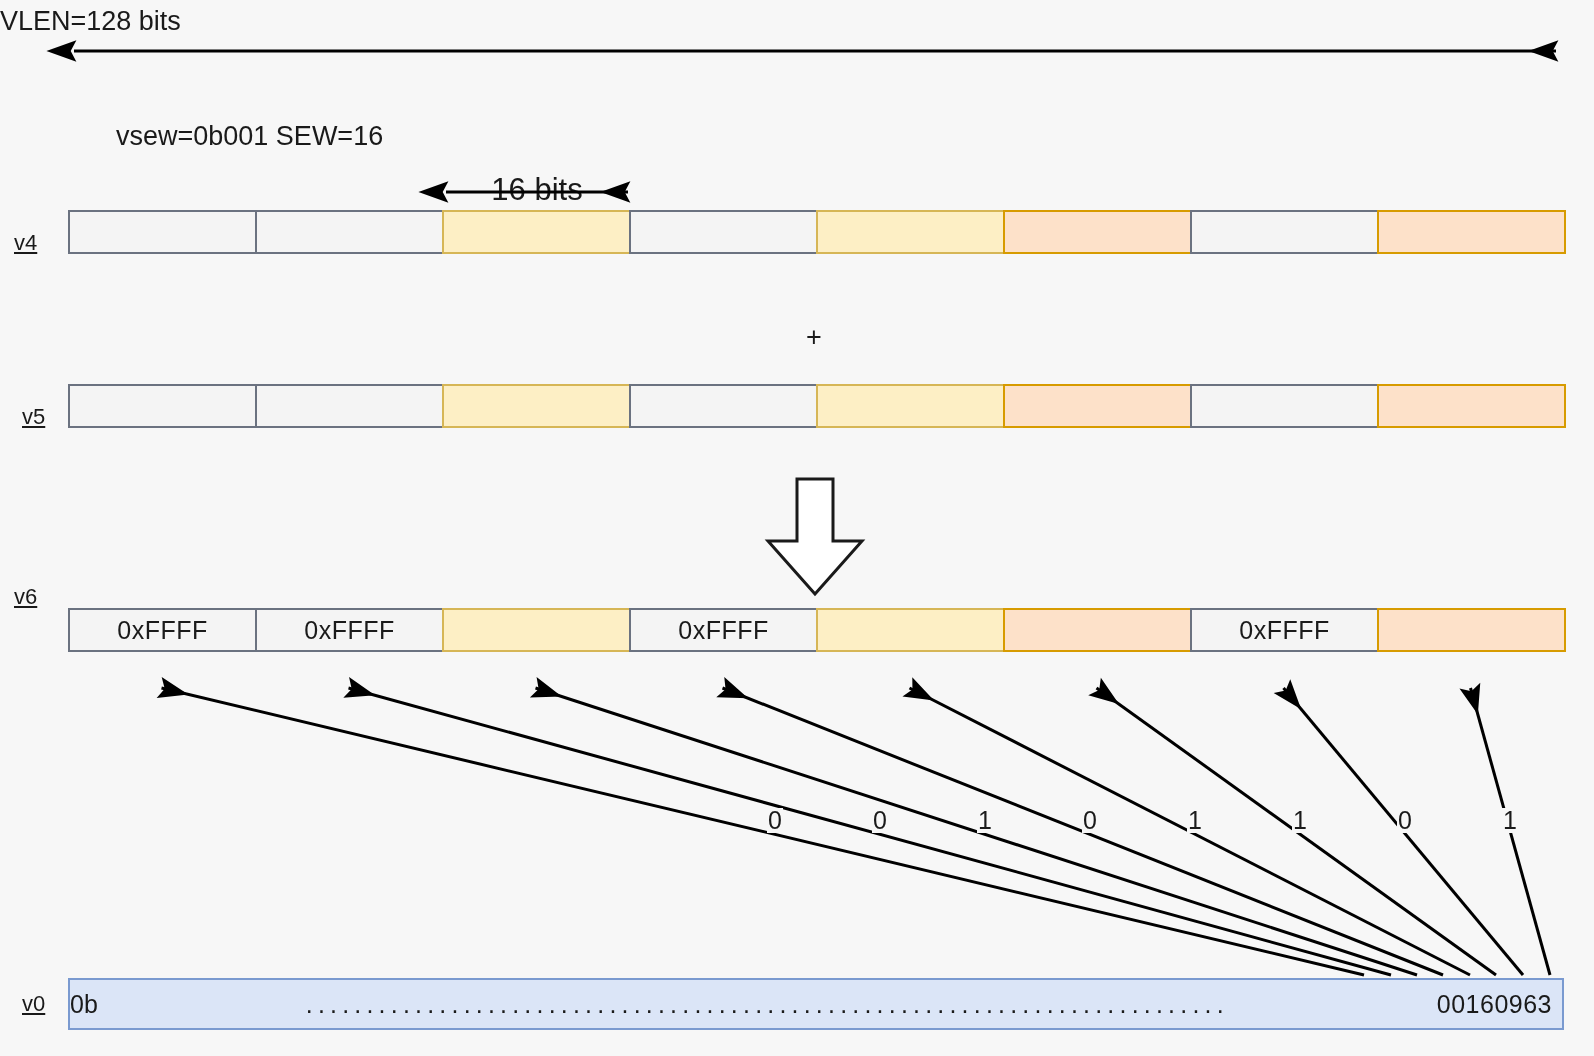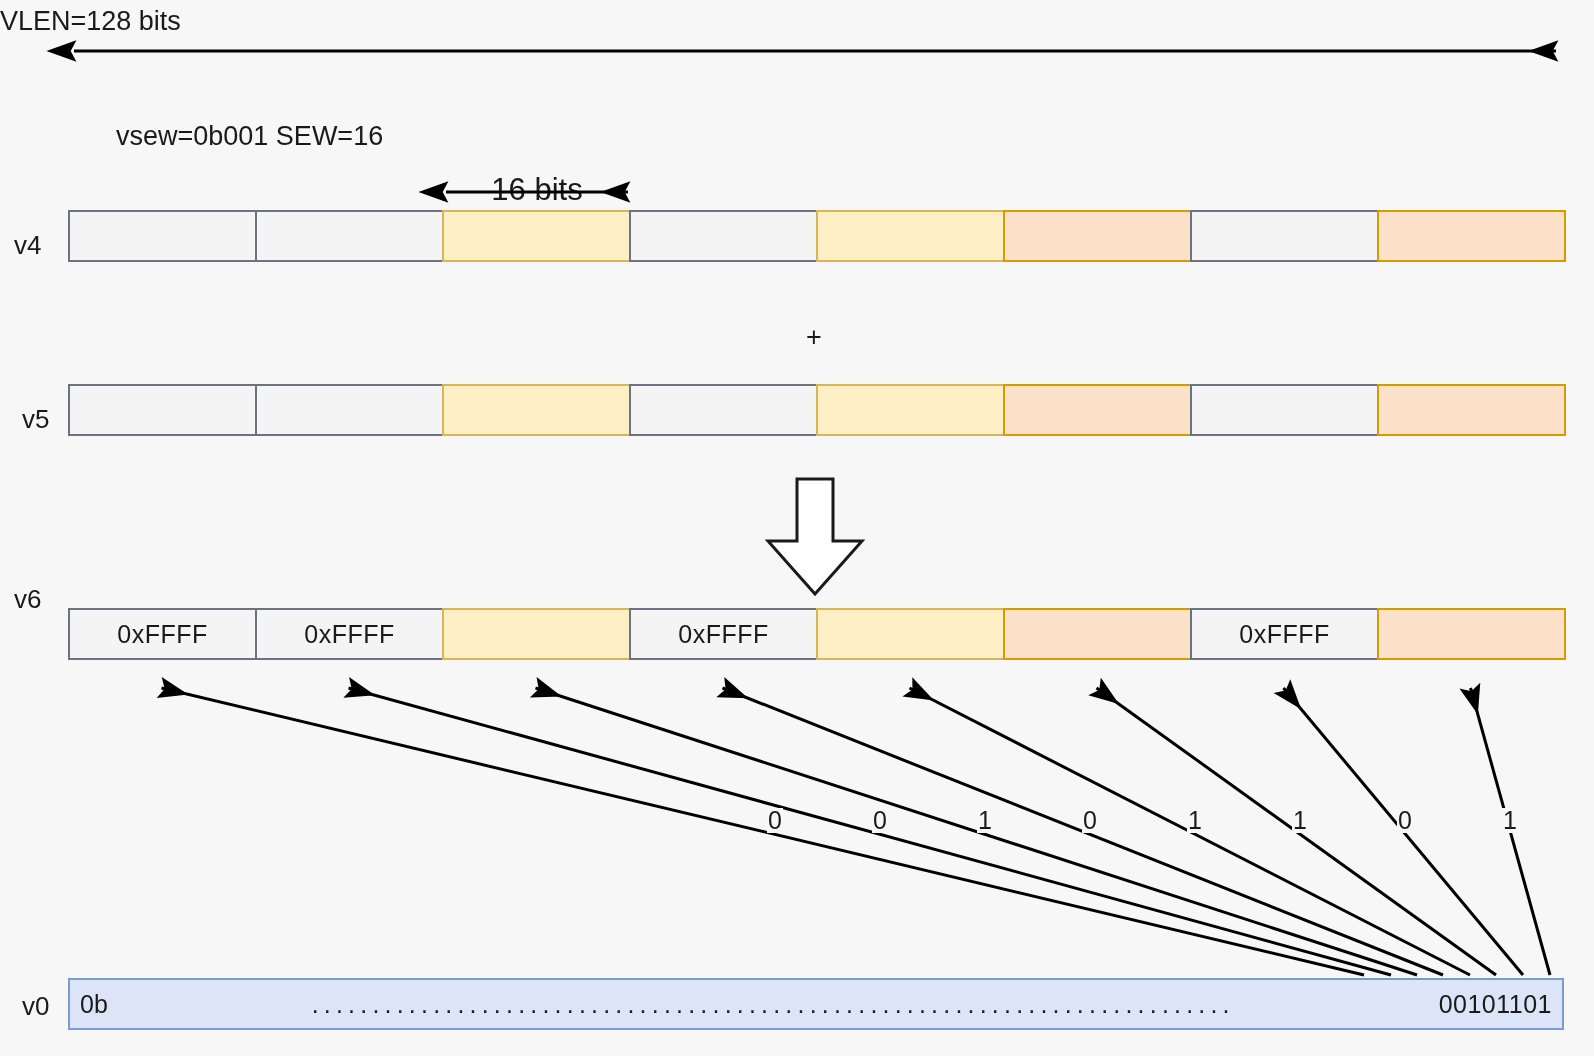--- a/index.html
+++ b/index.html
@@ -13,23 +13,23 @@
   }
   #stage{position:absolute;left:0;top:0;width:1594px;height:1056px;}
   svg#overlay{position:absolute;left:0;top:0;width:1594px;height:1056px;pointer-events:none;}
 
   .lbl{position:absolute;white-space:nowrap;}
 
   .title-vlen{font-size:27px;left:0;top:6px;width:1594px;}
   .sew-note{font-size:27px;left:116px;top:121px;}
   .bits16{font-size:31px;left:443px;top:144px;width:188px;text-align:center;margin-top:28px;}
 
-  .rowlabel{font-size:26px;position:absolute;}
+  .rowlabel{font-size:22px;position:absolute;text-decoration:underline;}
 
-  .reg-row{position:absolute;display:flex;height:52px;left:68px;width:1496px;box-sizing:border-box;}
+  .reg-row{position:absolute;display:flex;height:44px;left:68px;width:1496px;box-sizing:border-box;}
   .cell{
     flex:1 1 0;
     box-sizing:border-box;
     display:flex;align-items:center;justify-content:center;
     font-size:25px;
     border:2px solid #6b7280;
     border-right-width:0;
     background:#f4f4f4;
     letter-spacing:0.5px;
   }
@@ -41,21 +41,21 @@
   .cell.yellow, .cell.orange{border-right-width:2px;margin-right:-2px;}
   .cell.gray{border-right-width:2px;margin-right:-2px;}
 
   .v0-row{
     position:absolute;left:68px;top:978px;width:1496px;height:52px;
     background:#dbe5f7;border:2px solid #7a9ad0;box-sizing:border-box;
     display:flex;align-items:center;
     font-size:25px;
     overflow:hidden;
   }
-  .v0-left{padding-left:10px;}
+  .v0-left{}
   .v0-dots{flex:1 1 auto;overflow:hidden;white-space:nowrap;
            letter-spacing:5.2px;font-size:25px;text-align:center;}
   .v0-right{padding-right:10px;letter-spacing:0.5px;}
 
   .maskbit{
     position:absolute;font-size:25px;background:#f7f7f7;
     padding:0 1px;line-height:1;
   }
   .plus{position:absolute;font-size:27px;left:806px;top:322px;}
 </style>
@@ -104,21 +104,21 @@
       <div class="cell orange"></div>
       <div class="cell gray">0xFFFF</div>
       <div class="cell orange"></div>
     </div>
 
   <div class="plus">+</div>
 
   <div class="v0-row">
     <span class="v0-left">0b</span>
     <span class="v0-dots">............................................................................</span>
-    <span class="v0-right">00101101</span>
+    <span class="v0-right">00160963</span>
   </div>
 
   <svg id="overlay" viewBox="0 0 1594 1056">
     <defs>
       <marker id="ah" markerWidth="12" markerHeight="12" refX="9.2" refY="4" orient="auto" markerUnits="strokeWidth">
         <path d="M0,4 L10,0.4 L8.1,4 L10,7.6 Z" fill="#000"></path>
       </marker>
       <marker id="ah2" markerWidth="12" markerHeight="12" refX="9.2" refY="4" orient="auto" markerUnits="strokeWidth">
         <path d="M0,4 L10,0.4 L8.1,4 L10,7.6 Z" fill="#000"></path>
       </marker>

